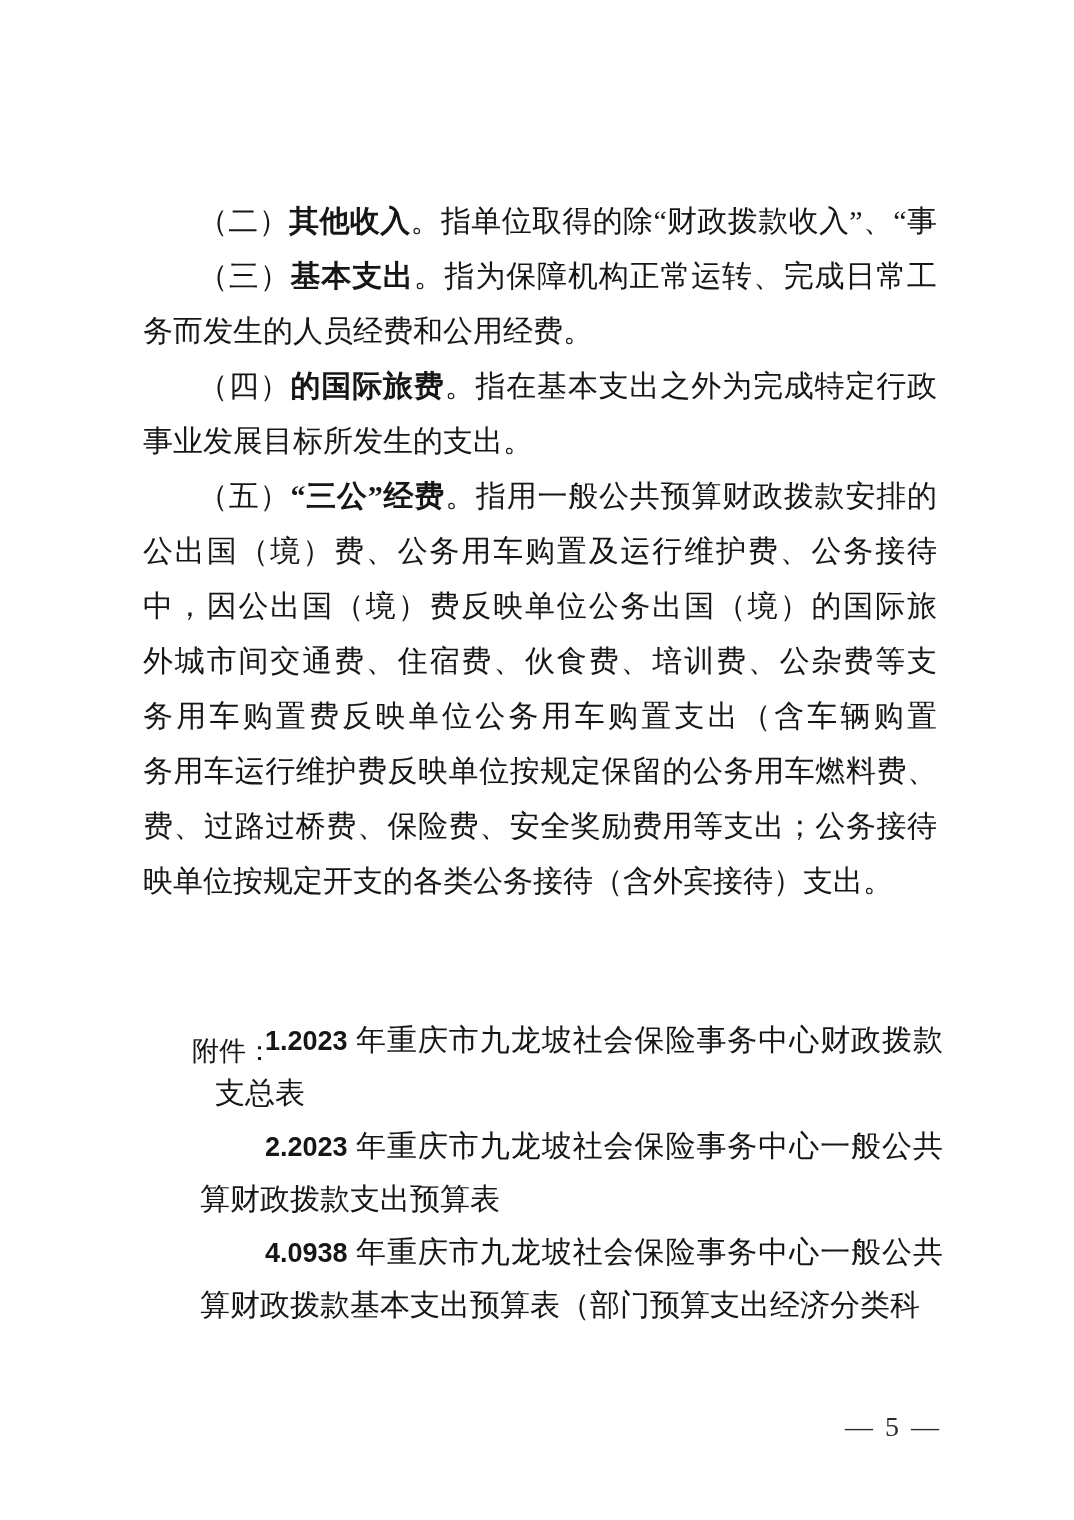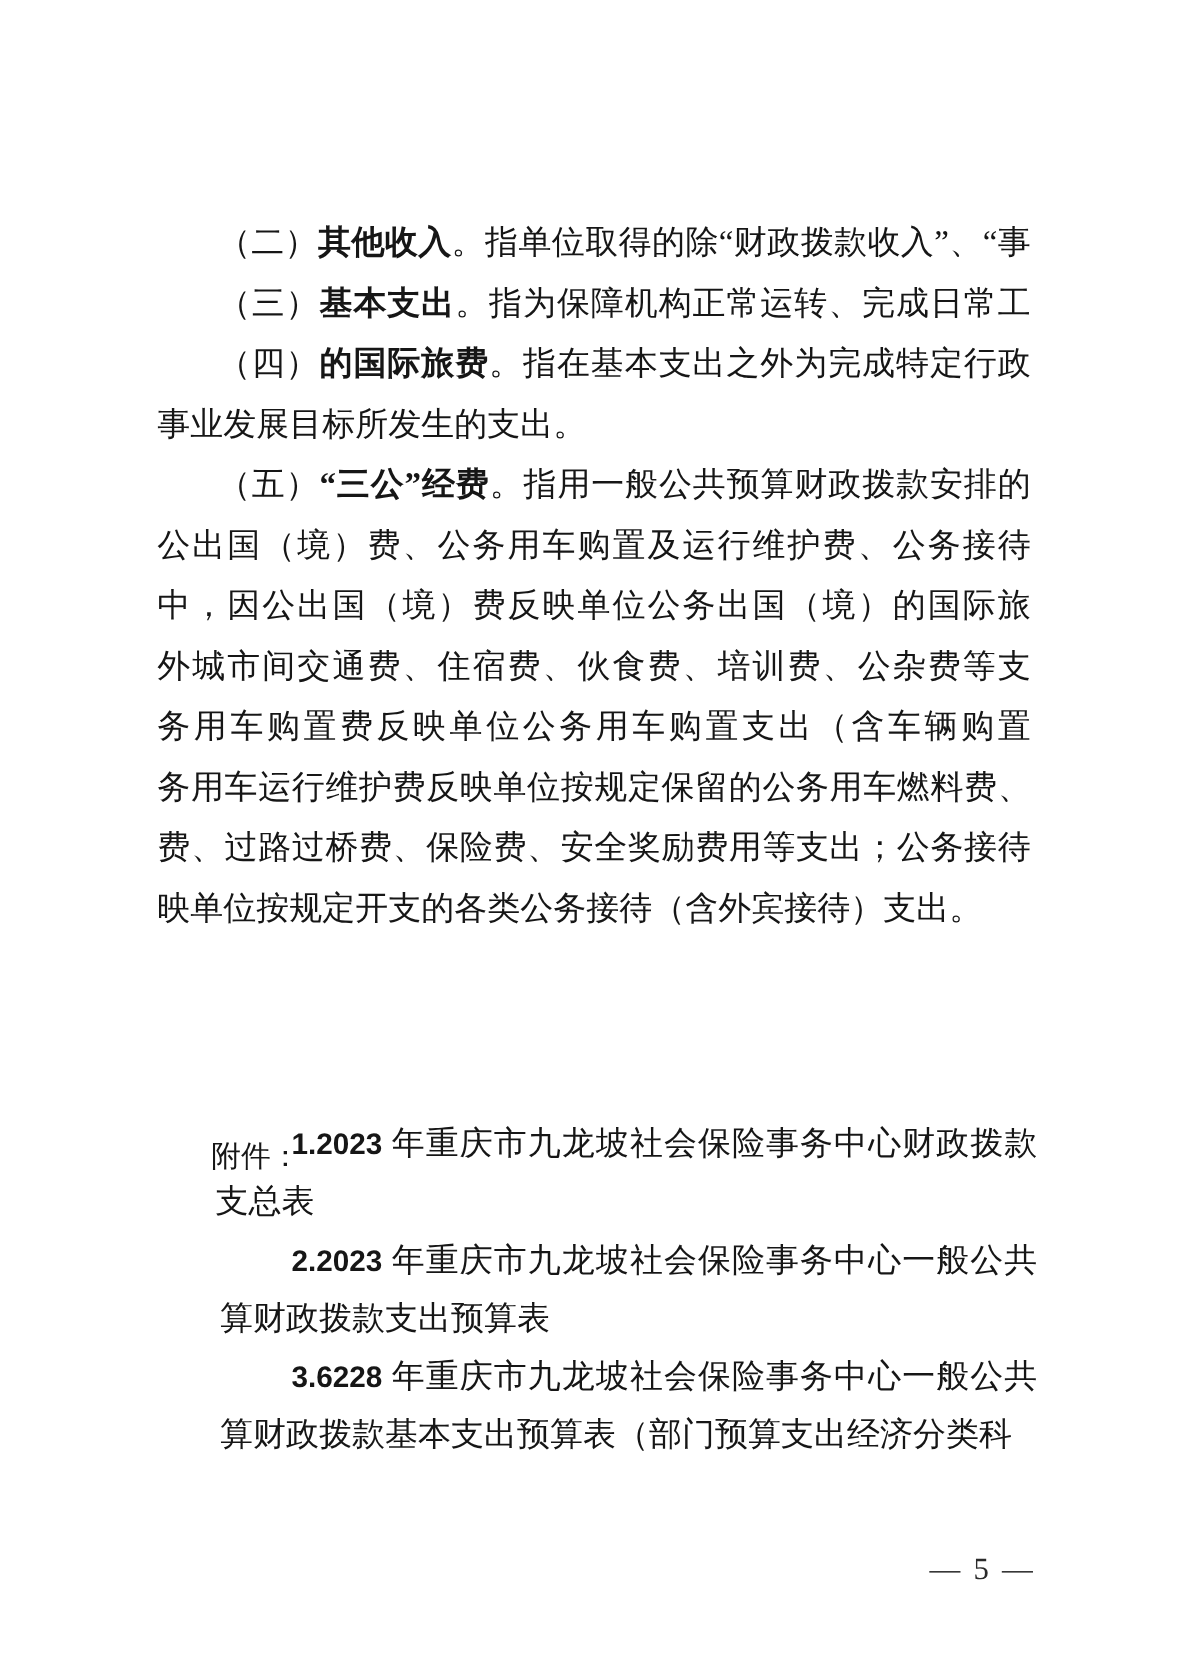--- a/index.html
+++ b/index.html
@@ -32,21 +32,21 @@
     width: 800px;
     font-size: 30px; line-height: 53px;
   }
   .att-row { position: relative; height: 53px; overflow: hidden; }
   .att-label {
     position: absolute; left: 49px; top: 12px;
     font-size: 27px; line-height: 53px;
   }
   .att-content { margin-left: 122px; }
   .att-content.fill { text-align: justify; text-align-last: justify; }
-  .att-content.cont1 { margin-left: 53px; }
+  .att-content.cont1 { margin-left: 72px; }
   .att-content.cont2 { margin-left: 57px; }
   .num {
     font-family: "Liberation Sans", "DejaVu Sans", sans-serif;
     font-weight: bold;
     font-size: 27px;
   }
   
   .page-number {
     position: absolute; left: 845px; top: 1410px;
     width: 94px; height: 34px;
@@ -56,20 +56,21 @@
   }
 </style>
 </head>
 <body>
 
 <div class="page">
 
   <div class="body-text">
       <div class="bline fill indent"><span>（二）</span><span class="b">其他收入</span><span>。指单位取得的除“财政拨款收入”、“事</span></div>
       <div class="bline fill indent"><span>（三）</span><span class="b">基本支出</span><span>。指为保障机构正常运转、完成日常工作任</span></div>
+      <div class="bline"><span>务而发生的人员经费和公用经费。</span></div>
       <div class="bline fill indent"><span>（四）</span><span class="b">的国际旅费</span><span>。指在基本支出之外为完成特定行政任务和</span></div>
       <div class="bline"><span>事业发展目标所发生的支出。</span></div>
       <div class="bline fill indent"><span>（五）</span><span class="b">“三公”经费</span><span>。指用一般公共预算财政拨款安排的因</span></div>
       <div class="bline fill"><span>公出国（境）费、公务用车购置及运行维护费、公务接待费。其</span></div>
       <div class="bline fill"><span>中，因公出国（境）费反映单位公务出国（境）的国际旅费、国</span></div>
       <div class="bline fill"><span>外城市间交通费、住宿费、伙食费、培训费、公杂费等支出；公</span></div>
       <div class="bline fill"><span>务用车购置费反映单位公务用车购置支出（含车辆购置税）；公</span></div>
       <div class="bline fill"><span>务用车运行维护费反映单位按规定保留的公务用车燃料费、维修</span></div>
       <div class="bline fill"><span>费、过路过桥费、保险费、安全奖励费用等支出；公务接待费反</span></div>
       <div class="bline"><span>映单位按规定开支的各类公务接待（含外宾接待）支出。</span></div>
@@ -83,21 +84,21 @@
       <div class="att-row">
         <div class="att-content cont1"><span>支总表</span></div>
       </div>
       <div class="att-row">
         <div class="att-content fill"><span class="num">2.2023</span><span> 年重庆市九龙坡社会保险事务中心一般公共预</span></div>
       </div>
       <div class="att-row">
         <div class="att-content cont2"><span>算财政拨款支出预算表</span></div>
       </div>
       <div class="att-row">
-        <div class="att-content fill"><span class="num">3.6228</span><span> 年重庆市九龙坡社会保险事务中心一般公共预</span></div>
+        <div class="att-content fill"><span class="num">4.0938</span><span> 年重庆市九龙坡社会保险事务中心一般公共预</span></div>
       </div>
       <div class="att-row">
         <div class="att-content cont2"><span>算财政拨款基本支出预算表（部门预算支出经济分类科目）</span></div>
       </div>
     </div>
 
   <div class="page-number">
     <span>—</span>
     <span>5</span>
     <span>—</span>

